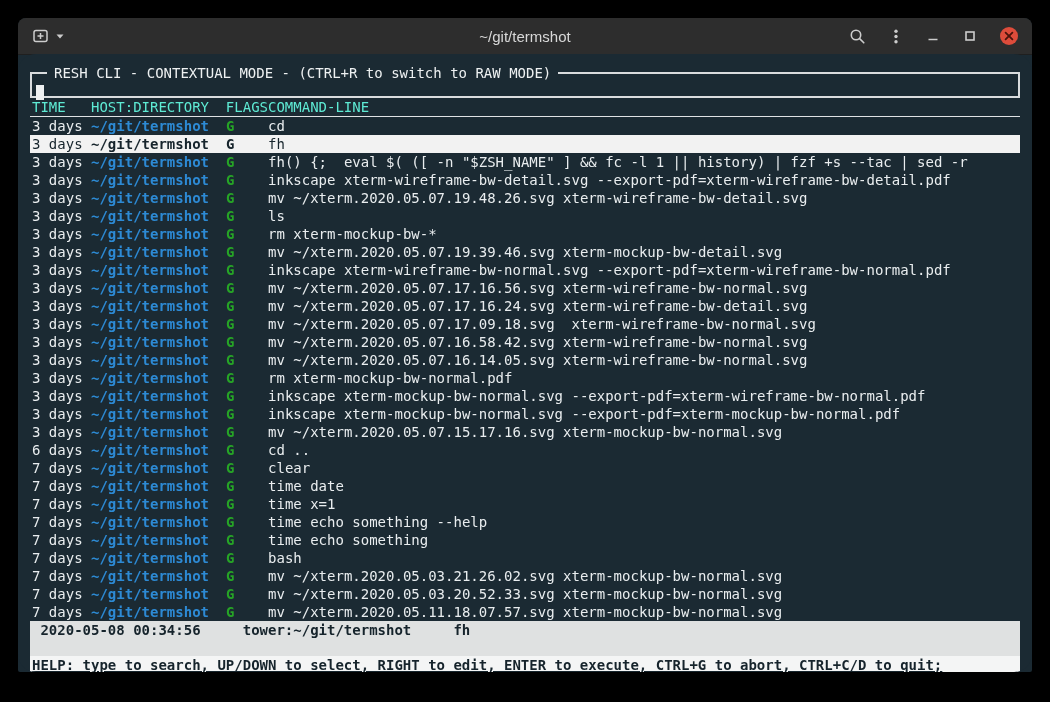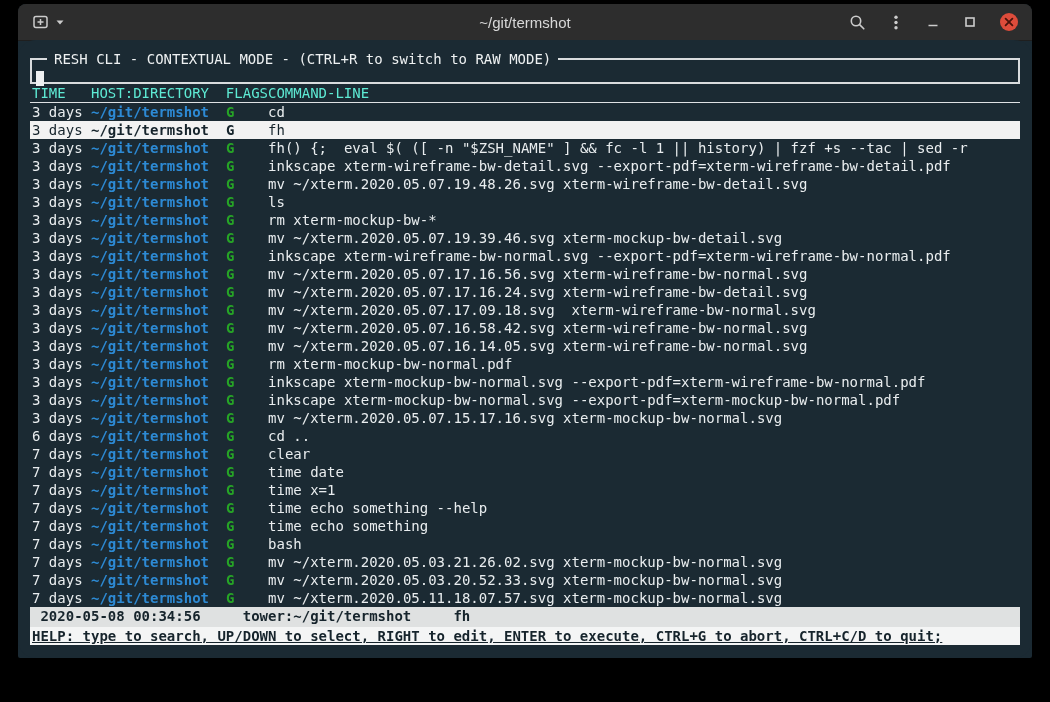--- a/index.html
+++ b/index.html
@@ -1,17 +1,17 @@
 <!DOCTYPE html>
 <html><head>
 <meta charset="utf-8">
 <style>
   html,body{margin:0;padding:0;}
   body{width:1050px;height:702px;background:#000000;position:relative;overflow:hidden;}
-  .window{position:absolute;left:18px;top:4px;width:1014px;height:654px;border-radius:8px 8px 2px 2px;
+  .window{position:absolute;left:18px;top:18px;width:1014px;height:654px;border-radius:8px 8px 2px 2px;
           overflow:hidden;background:#1b2a33;box-shadow:0 3px 14px rgba(0,0,0,.7);}
   .titlebar{position:relative;height:36px;background:#2d2d2d;border-bottom:1px solid #1f1f1f;
             display:flex;align-items:center;justify-content:space-between;padding:0 14px;
             font-family:"Liberation Sans",sans-serif;}
   .tb-left{display:flex;align-items:center;gap:3px;}
   .tb-right{display:flex;align-items:center;gap:23px;}
   .tb-title{position:absolute;left:50%;top:50%;transform:translate(-50%,-50%);
             color:#d8d8d8;font-size:15px;white-space:nowrap;}
   .tb-btn{display:flex;align-items:center;justify-content:center;cursor:pointer;}
   .close-btn{width:18px;height:18px;border-radius:50%;background:#dd4c3b;
@@ -22,21 +22,21 @@
             font-size:14px;line-height:18px;color:#e9edef;border-radius:18px;}
   fieldset.searchbox{border:2px solid #d9dcde;margin:0;padding:2px;height:34px;box-sizing:border-box;min-inline-size:0;}
   fieldset.searchbox legend{margin-left:13px;padding:0 7px;color:#eef1f2;font-size:14px;white-space:pre;}
   .cursor{display:inline-block;width:8px;height:15px;background:#eef0f1;margin:1px 0 0 2px;vertical-align:top;}
   .hist-header{height:18px;white-space:pre;overflow:hidden;border-bottom:1px solid #dfe2e4;padding-left:2px;color:#5eead4;}
   .hist-row{height:18px;white-space:pre;overflow:hidden;padding-left:2px;}
   .hist-row .host{color:#2d8ad4;font-weight:bold;}
   .hist-row .flags{color:#26a426;font-weight:bold;}
   .hist-row.selected{background:#f2f2f2;color:#16242c;}
   .hist-row.selected .host,.hist-row.selected .flags{color:#16242c;}
-  .statusbar{height:20px;white-space:pre;overflow:hidden;background:#dfe1e1;color:#16242c;font-weight:bold;padding-left:2px;}
+  .statusbar{height:35px;white-space:pre;overflow:hidden;background:#dfe1e1;color:#16242c;font-weight:bold;padding-left:2px;}
   .helpbar{height:18px;white-space:pre;overflow:hidden;background:#f4f5f5;color:#16242c;font-weight:bold;padding-left:2px;text-decoration:underline;}
 </style>
 </head>
 <body>
 
 <div class="window">
 
   <div class="titlebar">
     <div class="tb-left">
       <span class="tb-btn">

